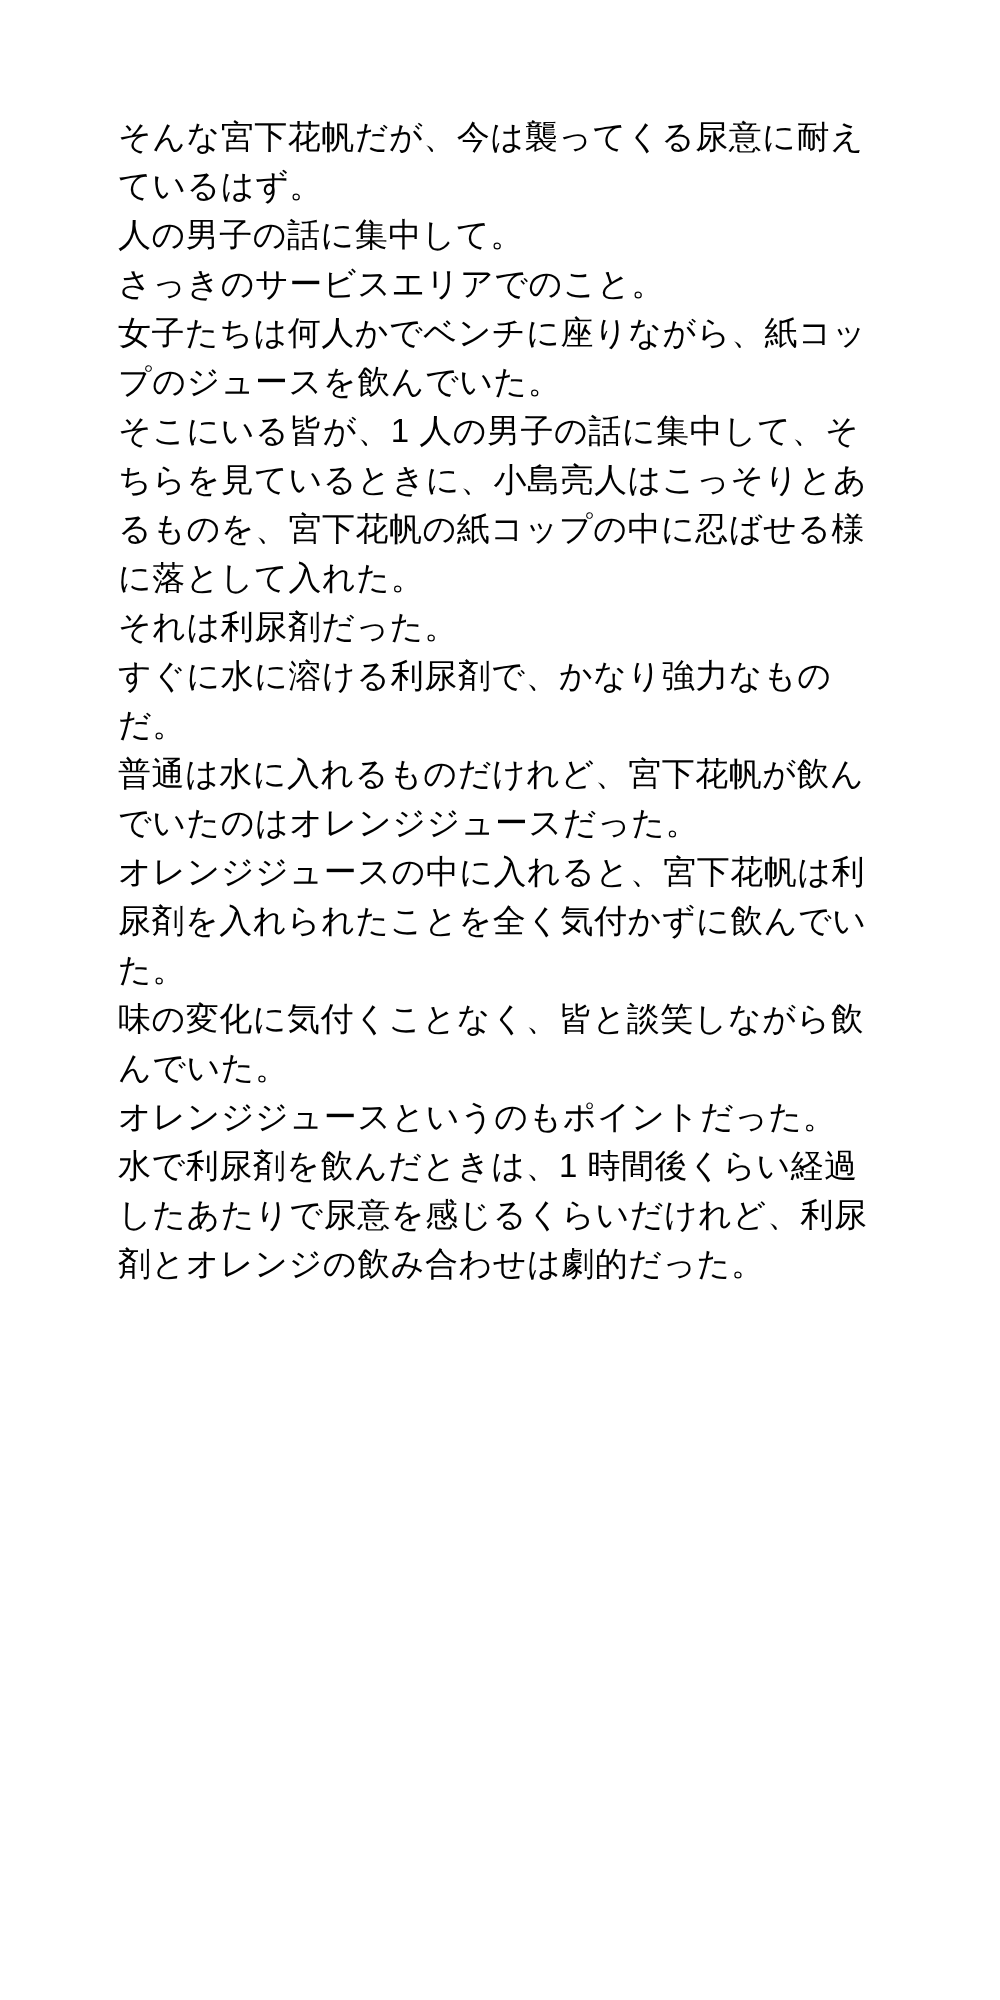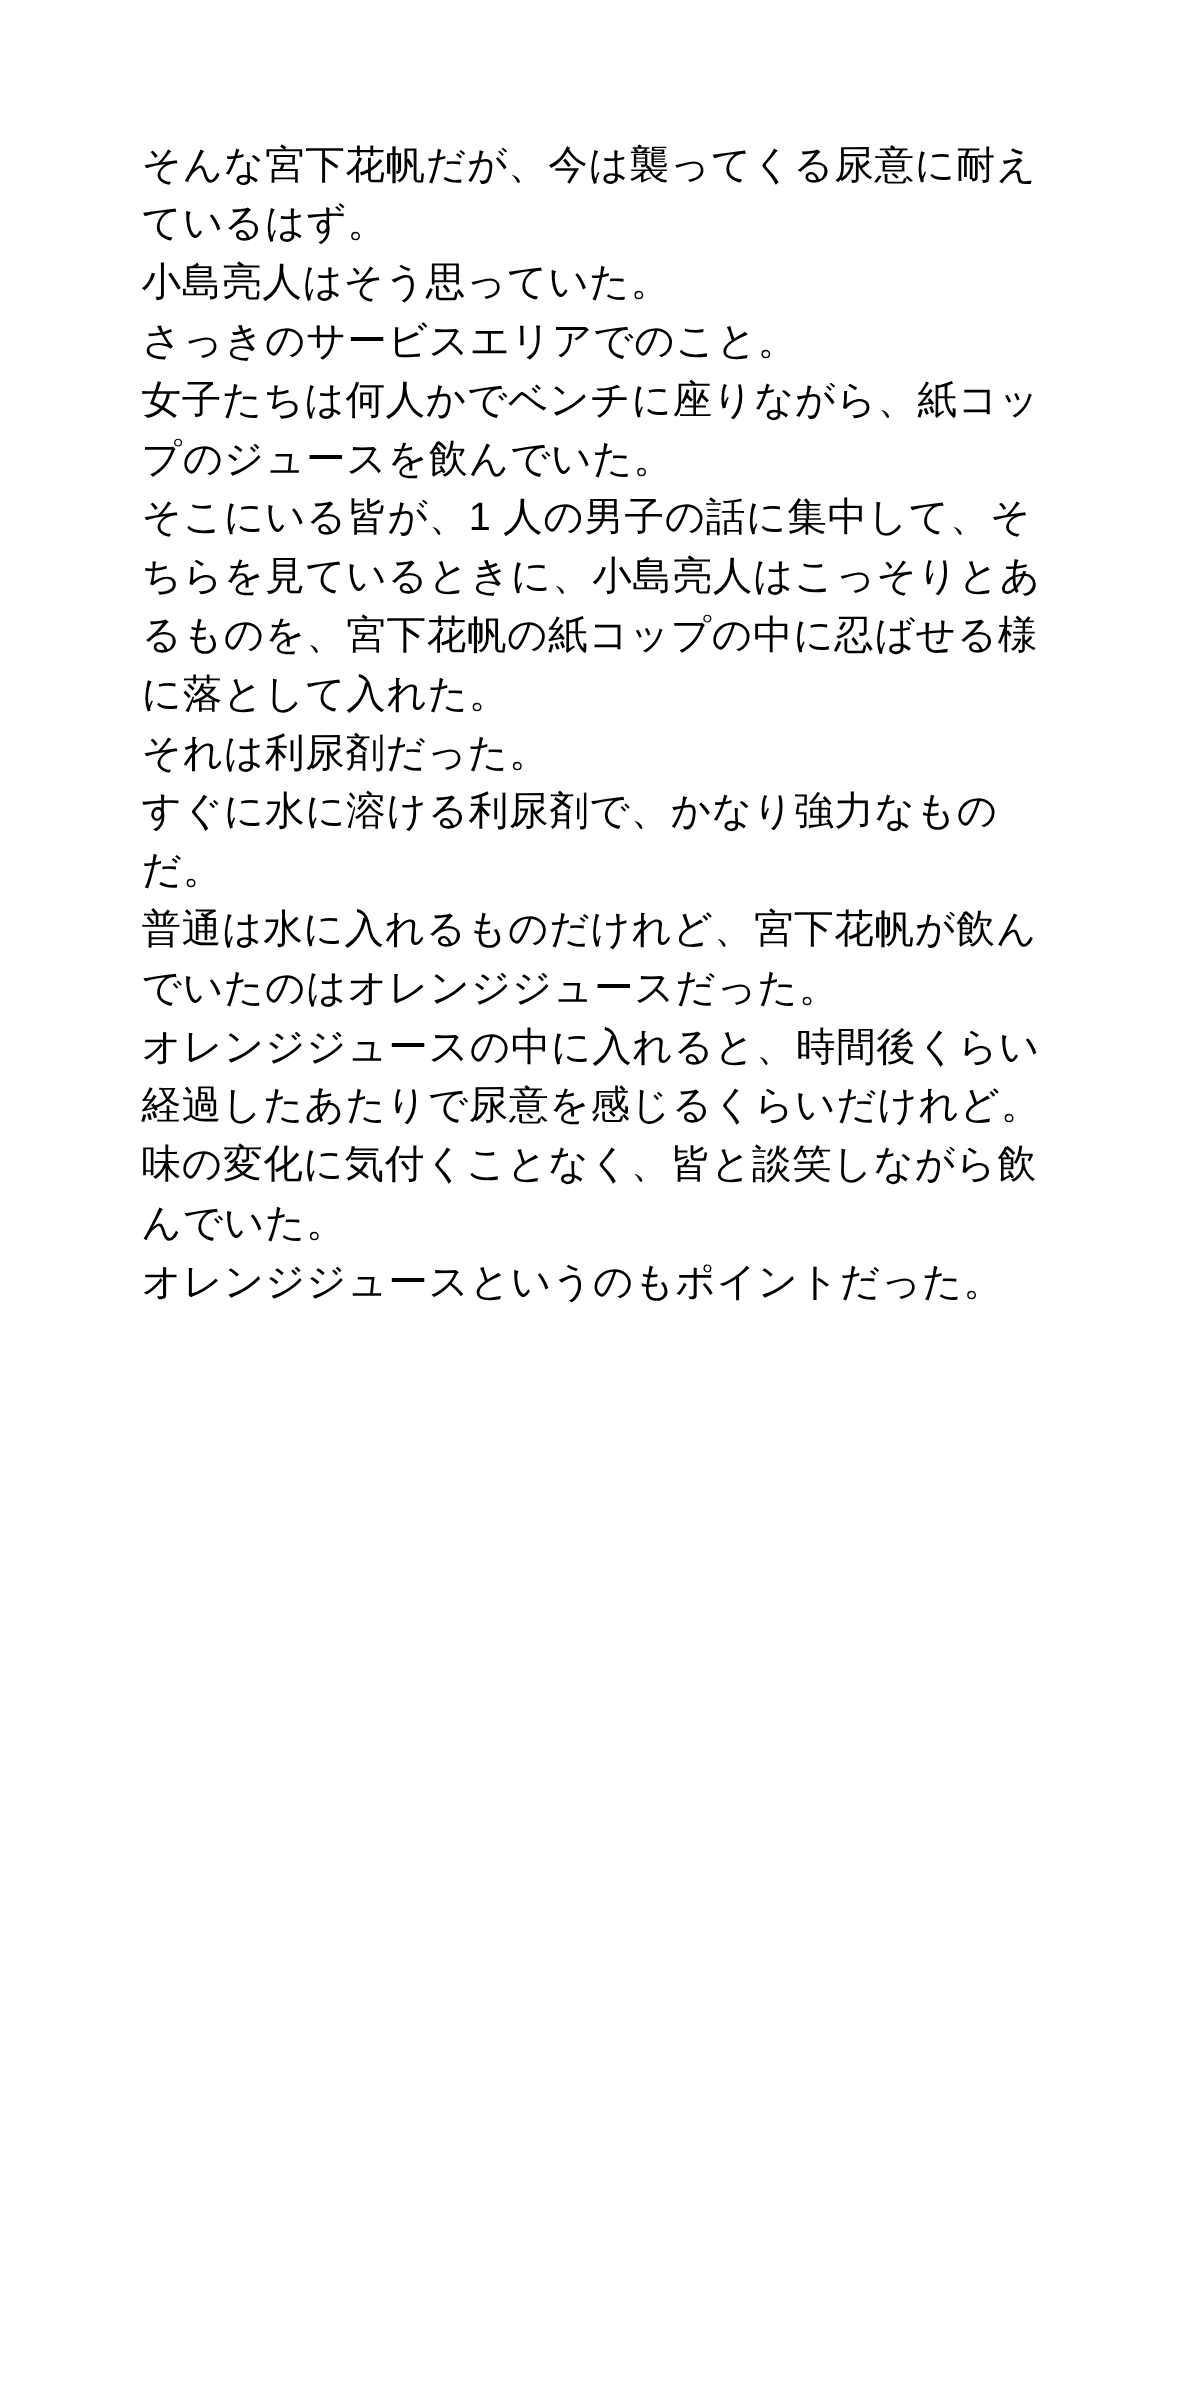--- a/index.html
+++ b/index.html
@@ -38,24 +38,25 @@
     word-break: break-all;
     text-justify: inter-character;
   }
 </style>
 </head>
 <body>
 
 <div class="page">
   <div class="text-body">
     <p class="para">そんな宮下花帆だが、今は襲ってくる尿意に耐えているはず。</p>
-    <p class="para">小島亮人はそう思っていた。</p>
+    <p class="para">人の男子の話に集中して。</p>
     <p class="para">さっきのサービスエリアでのこと。</p>
     <p class="para">女子たちは何人かでベンチに座りながら、紙コップのジュースを飲んでいた。</p>
     <p class="para">そこにいる皆が、1 人の男子の話に集中して、そちらを見ているときに、小島亮人はこっそりとあるものを、宮下花帆の紙コップの中に忍ばせる様に落として入れた。</p>
     <p class="para">それは利尿剤だった。</p>
     <p class="para">すぐに水に溶ける利尿剤で、かなり強力なものだ。</p>
     <p class="para">普通は水に入れるものだけれど、宮下花帆が飲んでいたのはオレンジジュースだった。</p>
-    <p class="para">オレンジジュースの中に入れると、時間後くらい経過したあたりで尿意を感じるくらいだけれど。</p>
+    <p class="para">オレンジジュースの中に入れると、宮下花帆は利尿剤を入れられたことを全く気付かずに飲んでいた。</p>
     <p class="para">味の変化に気付くことなく、皆と談笑しながら飲んでいた。</p>
     <p class="para">オレンジジュースというのもポイントだった。</p>
+    <p class="para">水で利尿剤を飲んだときは、1 時間後くらい経過したあたりで尿意を感じるくらいだけれど、利尿剤とオレンジの飲み合わせは劇的だった。</p>
   </div>
 </div>
 
 </body></html>

